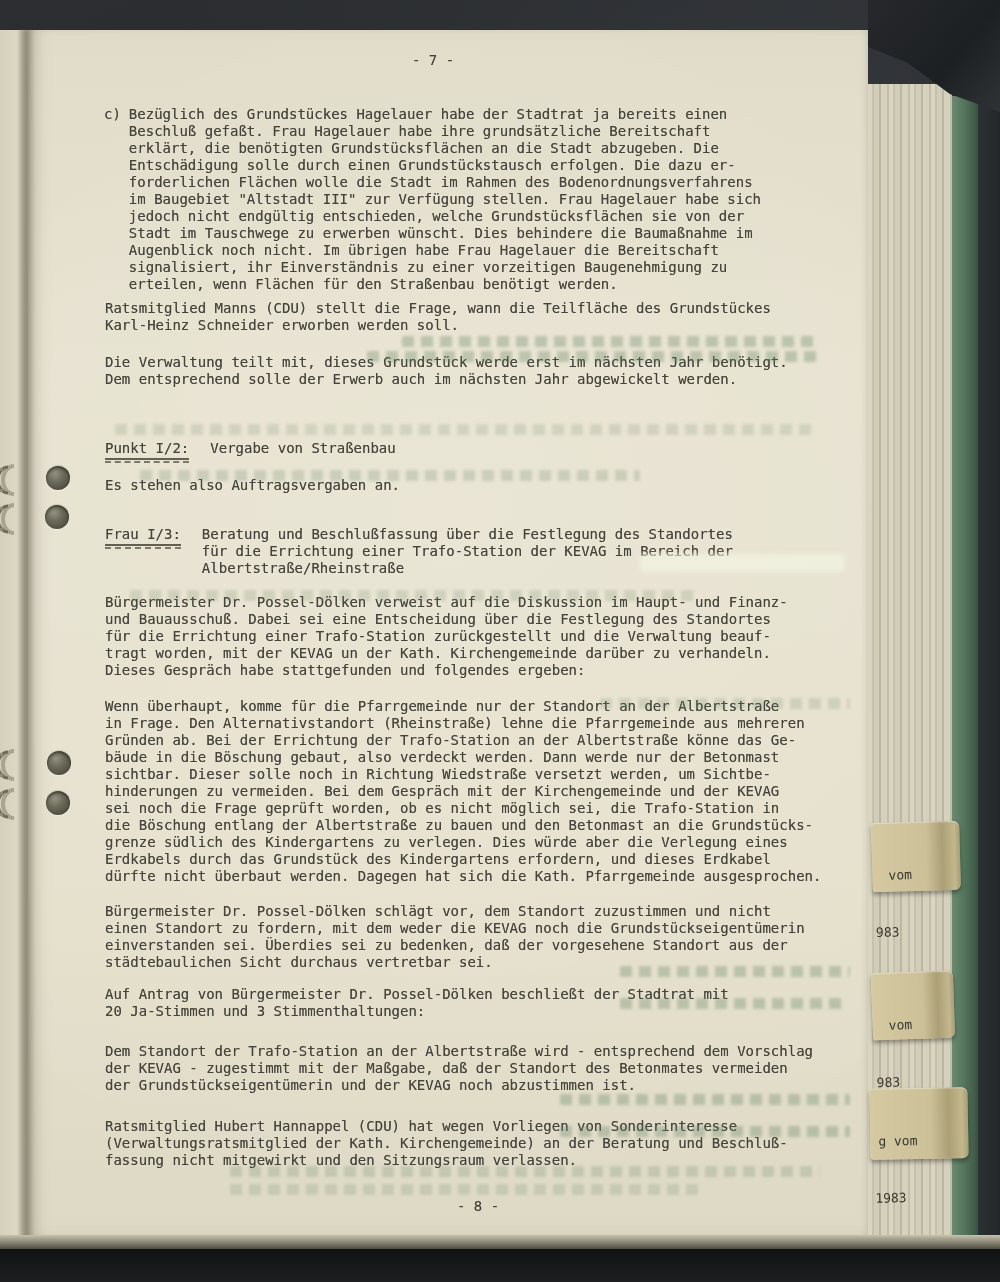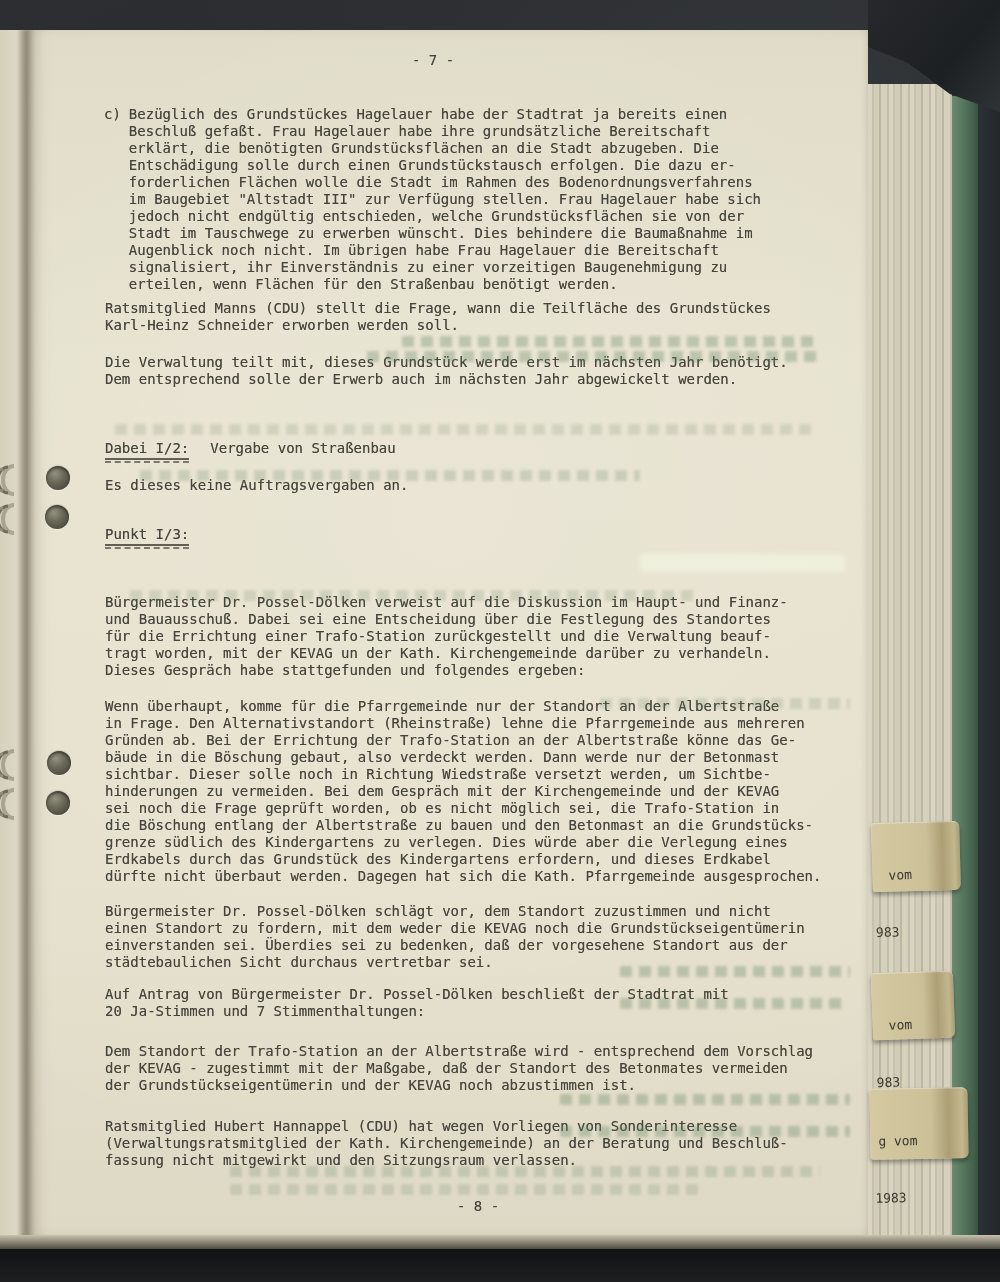--- a/index.html
+++ b/index.html
@@ -133,27 +133,30 @@
 signalisiert, ihr Einverständnis zu einer vorzeitigen Baugenehmigung zu
 erteilen, wenn Flächen für den Straßenbau benötigt werden.</pre>
     </div>
 
     <pre class="block t" style="top:270px">Ratsmitglied Manns (CDU) stellt die Frage, wann die Teilfläche des Grundstückes
 Karl-Heinz Schneider erworben werden soll.</pre>
     <pre class="block t" style="top:324px">Die Verwaltung teilt mit, dieses Grundstück werde erst im nächsten Jahr benötigt.
 Dem entsprechend solle der Erwerb auch im nächsten Jahr abgewickelt werden.</pre>
 
     <div class="block row" style="top:410px">
-      <span class="t hlabel">Dabei I/2:</span>
+      <span class="t hlabel">Punkt I/2:</span>
       <pre class="t">Vergabe von Straßenbau</pre>
     </div>
-    <pre class="block t" style="top:447px">Es dieses keine Auftragsvergaben an.</pre>
+    <pre class="block t" style="top:447px">Es stehen also Auftragsvergaben an.</pre>
 
     <div class="block row" style="top:496px">
-      <span class="t hlabel">Punkt I/3:</span>
+      <span class="t hlabel">Frau I/3:</span>
+      <pre class="t">Beratung und Beschlußfassung über die Festlegung des Standortes
+für die Errichtung einer Trafo-Station der KEVAG im Bereich der
+Albertstraße/Rheinstraße</pre>
     </div>
 
     <pre class="block t" style="top:564px">Bürgermeister Dr. Possel-Dölken verweist auf die Diskussion im Haupt- und Finanz-
 und Bauausschuß. Dabei sei eine Entscheidung über die Festlegung des Standortes
 für die Errichtung einer Trafo-Station zurückgestellt und die Verwaltung beauf-
 tragt worden, mit der KEVAG un der Kath. Kirchengemeinde darüber zu verhandeln.
 Dieses Gespräch habe stattgefunden und folgendes ergeben:</pre>
     <pre class="block t" style="top:873px">Bürgermeister Dr. Possel-Dölken schlägt vor, dem Standort zuzustimmen und nicht
 einen Standort zu fordern, mit dem weder die KEVAG noch die Grundstückseigentümerin
 einverstanden sei. Überdies sei zu bedenken, daß der vorgesehene Standort aus der
@@ -163,21 +166,21 @@
 Gründen ab. Bei der Errichtung der Trafo-Station an der Albertstraße könne das Ge-
 bäude in die Böschung gebaut, also verdeckt werden. Dann werde nur der Betonmast
 sichtbar. Dieser solle noch in Richtung Wiedstraße versetzt werden, um Sichtbe-
 hinderungen zu vermeiden. Bei dem Gespräch mit der Kirchengemeinde und der KEVAG
 sei noch die Frage geprüft worden, ob es nicht möglich sei, die Trafo-Station in
 die Böschung entlang der Albertstraße zu bauen und den Betonmast an die Grundstücks-
 grenze südlich des Kindergartens zu verlegen. Dies würde aber die Verlegung eines
 Erdkabels durch das Grundstück des Kindergartens erfordern, und dieses Erdkabel
 dürfte nicht überbaut werden. Dagegen hat sich die Kath. Pfarrgemeinde ausgesprochen.</pre>
     <pre class="block t" style="top:956px">Auf Antrag von Bürgermeister Dr. Possel-Dölken beschließt der Stadtrat mit
-20 Ja-Stimmen und 7 Stimmenthaltungen:</pre>
+20 Ja-Stimmen und 3 Stimmenthaltungen:</pre>
     <pre class="block t" style="top:1013px">Dem Standort der Trafo-Station an der Albertstraße wird - entsprechend dem Vorschlag
 der KEVAG - zugestimmt mit der Maßgabe, daß der Standort des Betonmates vermeiden
 der Grundstückseigentümerin und der KEVAG noch abzustimmen ist.</pre>
     <pre class="block t" style="top:1088px">Ratsmitglied Hubert Hannappel (CDU) hat wegen Vorliegen von Sonderinteresse
 (Verwaltungsratsmitglied der Kath. Kirchengemeinde) an der Beratung und Beschluß-
 fassung nicht mitgewirkt und den Sitzungsraum verlassen.</pre>
 
     <div class="pagefoot t">- 8 -</div>
 
     <div class="hole" style="left:18px;top:436px"></div>

